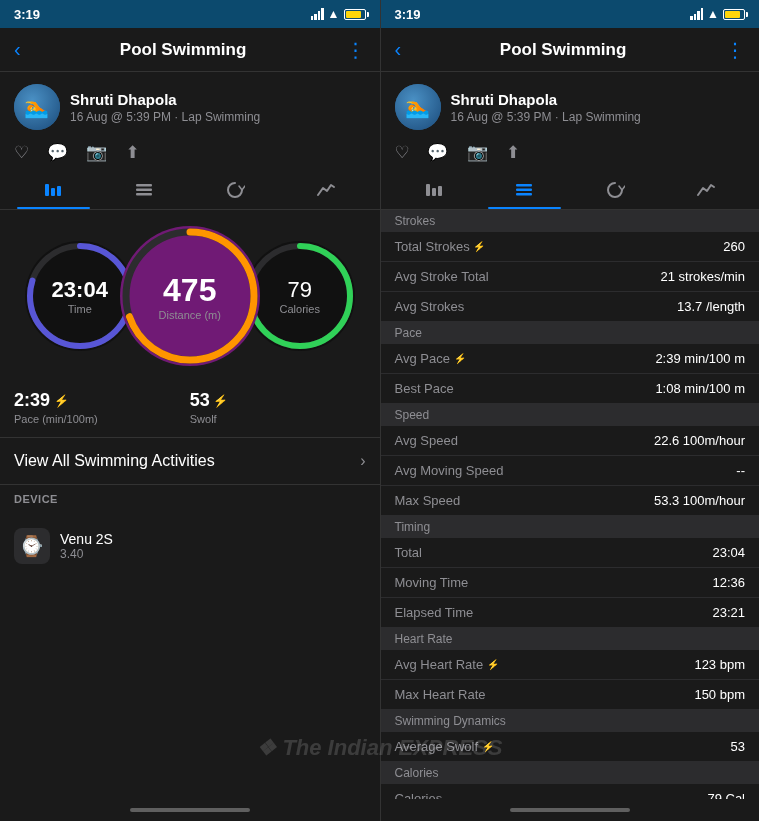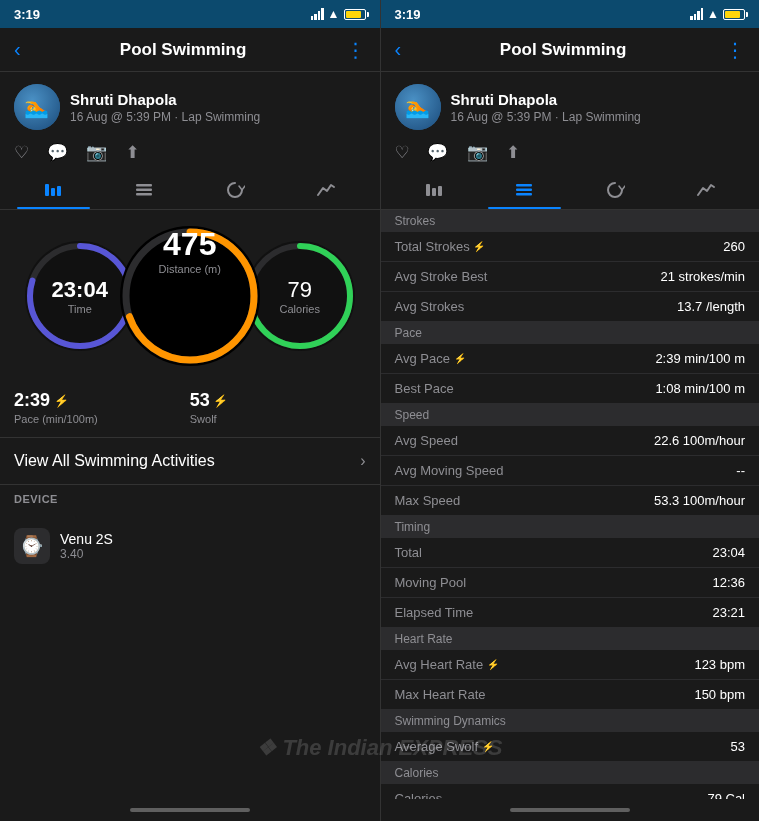--- a/index.html
+++ b/index.html
@@ -169,24 +169,25 @@
       top: 0; left: 0;
       transform: rotate(-90deg);
     }
     .time-value { color: #fff; font-size: 22px; font-weight: 700; z-index: 1; }
     .time-label { color: #8e8e93; font-size: 11px; z-index: 1; }
 
     .distance-circle {
       width: 140px;
       height: 140px;
       border-radius: 50%;
-      background: #000000;
+      background: #701a75;
       display: flex;
       flex-direction: column;
       align-items: center;
+      justify-content: center;
       position: relative;
       z-index: 2;
     }
     .distance-circle svg {
       position: absolute;
       top: 0; left: 0;
       transform: rotate(-90deg);
     }
     .distance-value { color: #fff; font-size: 32px; font-weight: 700; z-index: 1; }
     .distance-label { color: #8e8e93; font-size: 11px; z-index: 1; }
@@ -533,21 +534,21 @@
     </div>
   </div>
 
   <div class="content stats-table" id="stats-table">
   <div class="stats-section-header">Strokes</div>
       <div class="stats-row-item">
         <span class="stats-row-label">Total Strokes<span class="orange-icon"> ⚡</span></span>
         <span class="stats-row-value">260</span>
       </div>
       <div class="stats-row-item">
-        <span class="stats-row-label">Avg Stroke Best</span>
+        <span class="stats-row-label">Avg Stroke Total</span>
         <span class="stats-row-value">21 strokes/min</span>
       </div>
       <div class="stats-row-item">
         <span class="stats-row-label">Avg Strokes</span>
         <span class="stats-row-value">13.7 /length</span>
       </div>
       <div class="stats-section-header">Pace</div>
       <div class="stats-row-item">
         <span class="stats-row-label">Avg Pace<span class="orange-icon"> ⚡</span></span>
         <span class="stats-row-value">2:39 min/100 m</span>
@@ -568,21 +569,21 @@
       <div class="stats-row-item">
         <span class="stats-row-label">Max Speed</span>
         <span class="stats-row-value">53.3 100m/hour</span>
       </div>
       <div class="stats-section-header">Timing</div>
       <div class="stats-row-item">
         <span class="stats-row-label">Total</span>
         <span class="stats-row-value">23:04</span>
       </div>
       <div class="stats-row-item">
-        <span class="stats-row-label">Moving Pool</span>
+        <span class="stats-row-label">Moving Time</span>
         <span class="stats-row-value">12:36</span>
       </div>
       <div class="stats-row-item">
         <span class="stats-row-label">Elapsed Time</span>
         <span class="stats-row-value">23:21</span>
       </div>
       <div class="stats-section-header">Heart Rate</div>
       <div class="stats-row-item">
         <span class="stats-row-label">Avg Heart Rate<span class="orange-icon"> ⚡</span></span>
         <span class="stats-row-value">123 bpm</span>

